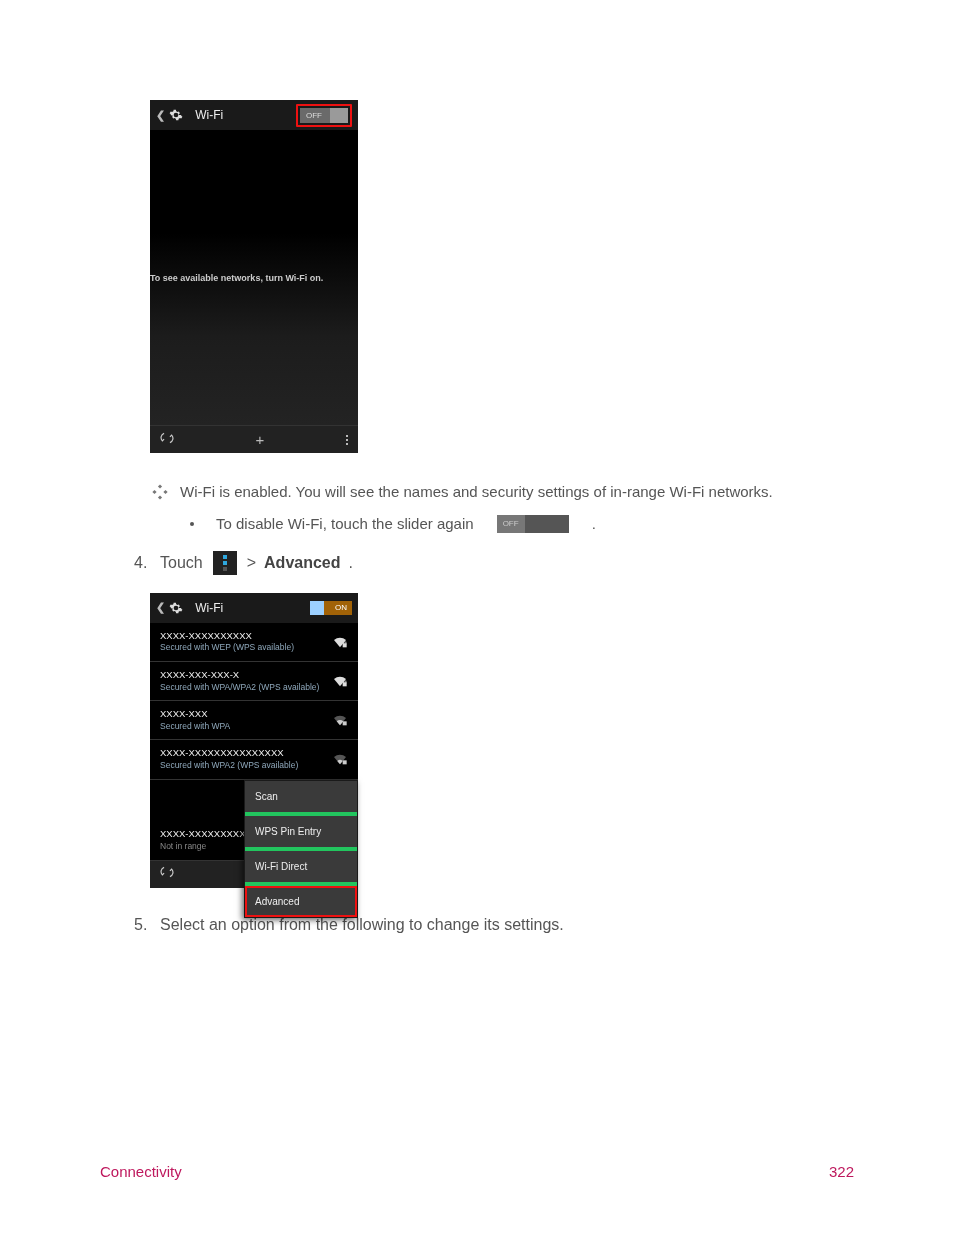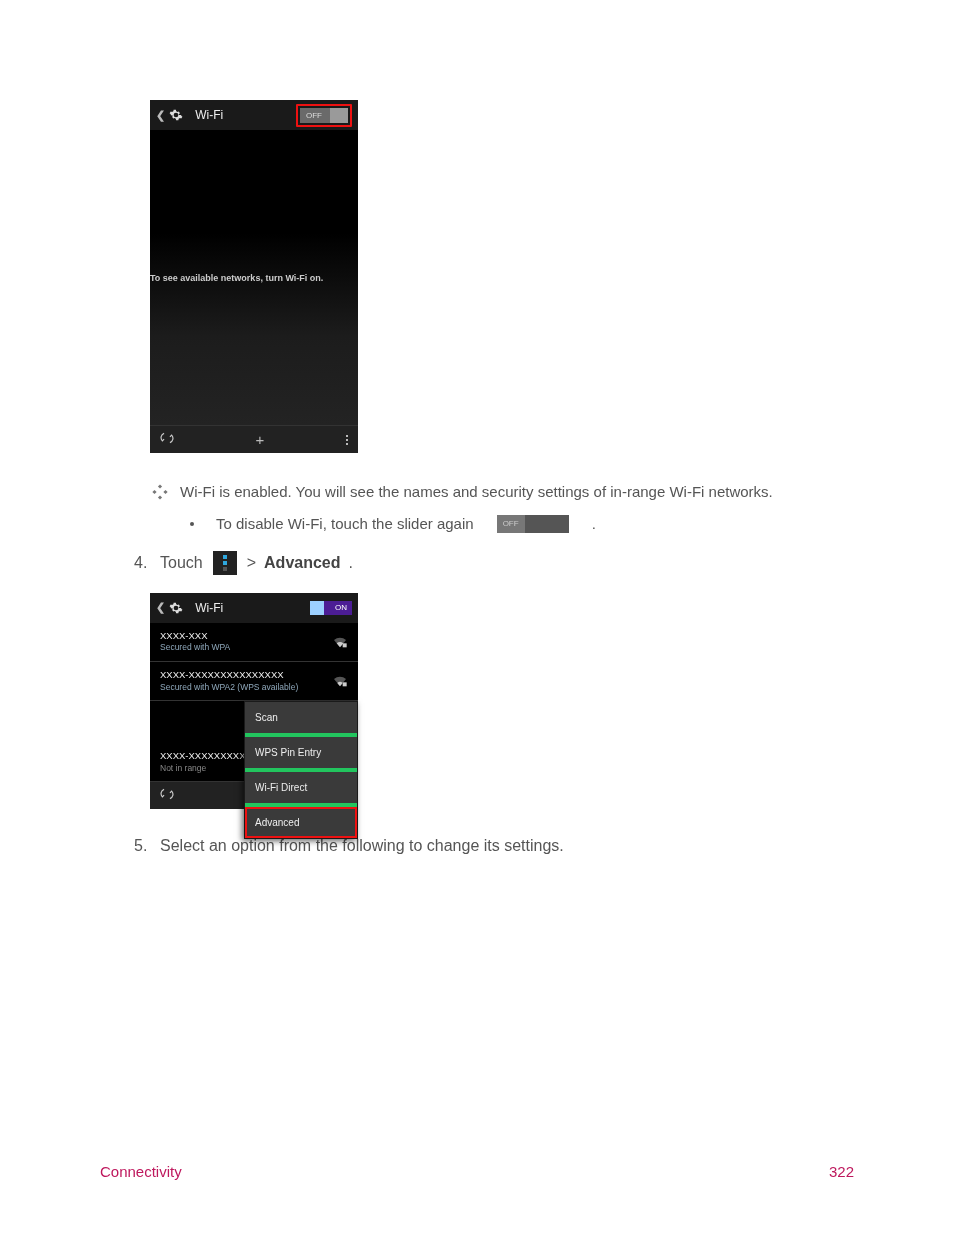--- a/index.html
+++ b/index.html
@@ -55,21 +55,21 @@
     background: #6a6a6a;
     display: flex; align-items: center;
     font-size: 8px;
     color: #ddd;
     position: relative;
   }
   .toggle-off .knob { position:absolute; right:0; top:0; width:18px; height:15px; background:#9a9a9a; }
   .toggle-off .lbl { position:absolute; left:6px; }
   .toggle-on {
     width: 42px; height: 14px;
-    background: #4c1d95;
+    background: #a16207;
     display:flex; align-items:center; justify-content:flex-end;
     font-size:8px; color:#fff; padding-right:5px;
     position:relative;
   }
   .toggle-on .knob { position:absolute; left:0; top:0; width:14px; height:14px; background:#9cd0ff; }
   .phone-body-1 {
     height: 295px;
     background: linear-gradient(#000 0%, #000 35%, #1c1c1c 70%, #232323 100%);
     display:flex; align-items:center; justify-content:flex-start;
     text-align:center;
@@ -254,20 +254,42 @@
       </span>
       <span class="header-title">Wi-Fi</span>
       <span class="toggle-on">
         <span class="knob"></span>
         <span>ON</span>
       </span>
     </div>
     <div class="net-list" style="position:relative;">
       <div class="row">
         <div class="txt">
+          <div class="ssid">XXXX-XXXXXXXXXX</div>
+          <div class="sec">Secured with WEP (WPS available)</div>
+        </div>
+        <svg class="sig" viewBox="0 0 24 20" fill="#ddd">
+            <path d="M12 18l9-11a14 14 0 00-18 0z"></path>
+            <rect x="16" y="12" width="6" height="6" fill="#ddd"></rect>
+            <rect x="17" y="10" width="4" height="3" fill="none" stroke="#ddd" stroke-width="1"></rect>
+          </svg>
+      </div>
+      <div class="row">
+        <div class="txt">
+          <div class="ssid">XXXX-XXX-XXX-X</div>
+          <div class="sec">Secured with WPA/WPA2 (WPS available)</div>
+        </div>
+        <svg class="sig" viewBox="0 0 24 20" fill="#ddd">
+            <path d="M12 18l9-11a14 14 0 00-18 0z"></path>
+            <rect x="16" y="12" width="6" height="6" fill="#ddd"></rect>
+            <rect x="17" y="10" width="4" height="3" fill="none" stroke="#ddd" stroke-width="1"></rect>
+          </svg>
+      </div>
+      <div class="row">
+        <div class="txt">
           <div class="ssid">XXXX-XXX</div>
           <div class="sec">Secured with WPA</div>
         </div>
         <svg class="sig" viewBox="0 0 24 20">
             <path d="M12 18l9-11a14 14 0 00-18 0z" fill="#555"></path>
             <path d="M12 18l5-6a8 8 0 00-10 0z" fill="#ccc"></path>
             <rect x="16" y="12" width="6" height="6" fill="#ccc"></rect>
           </svg>
       </div>
       <div class="row">

